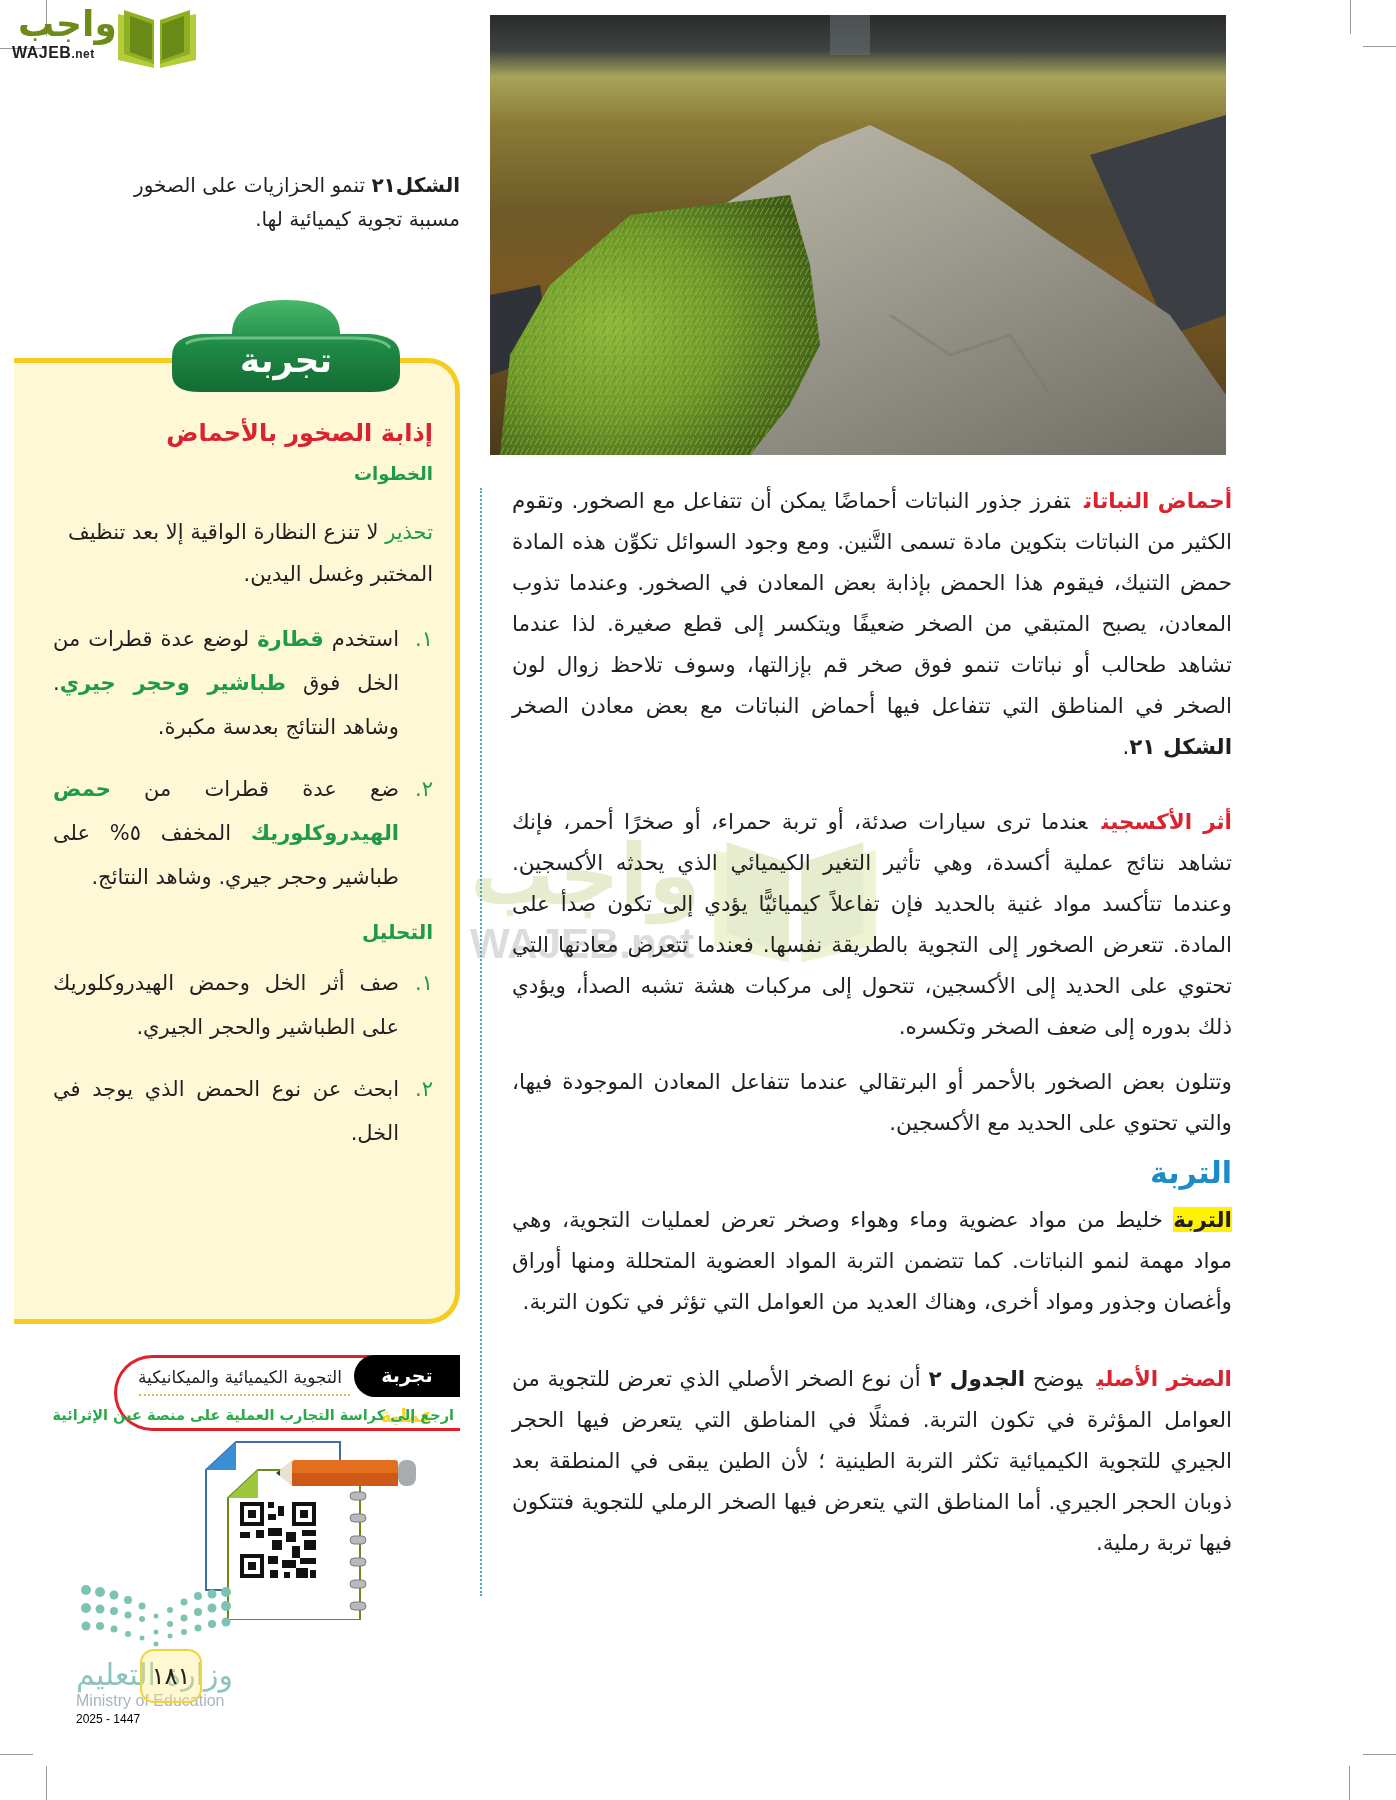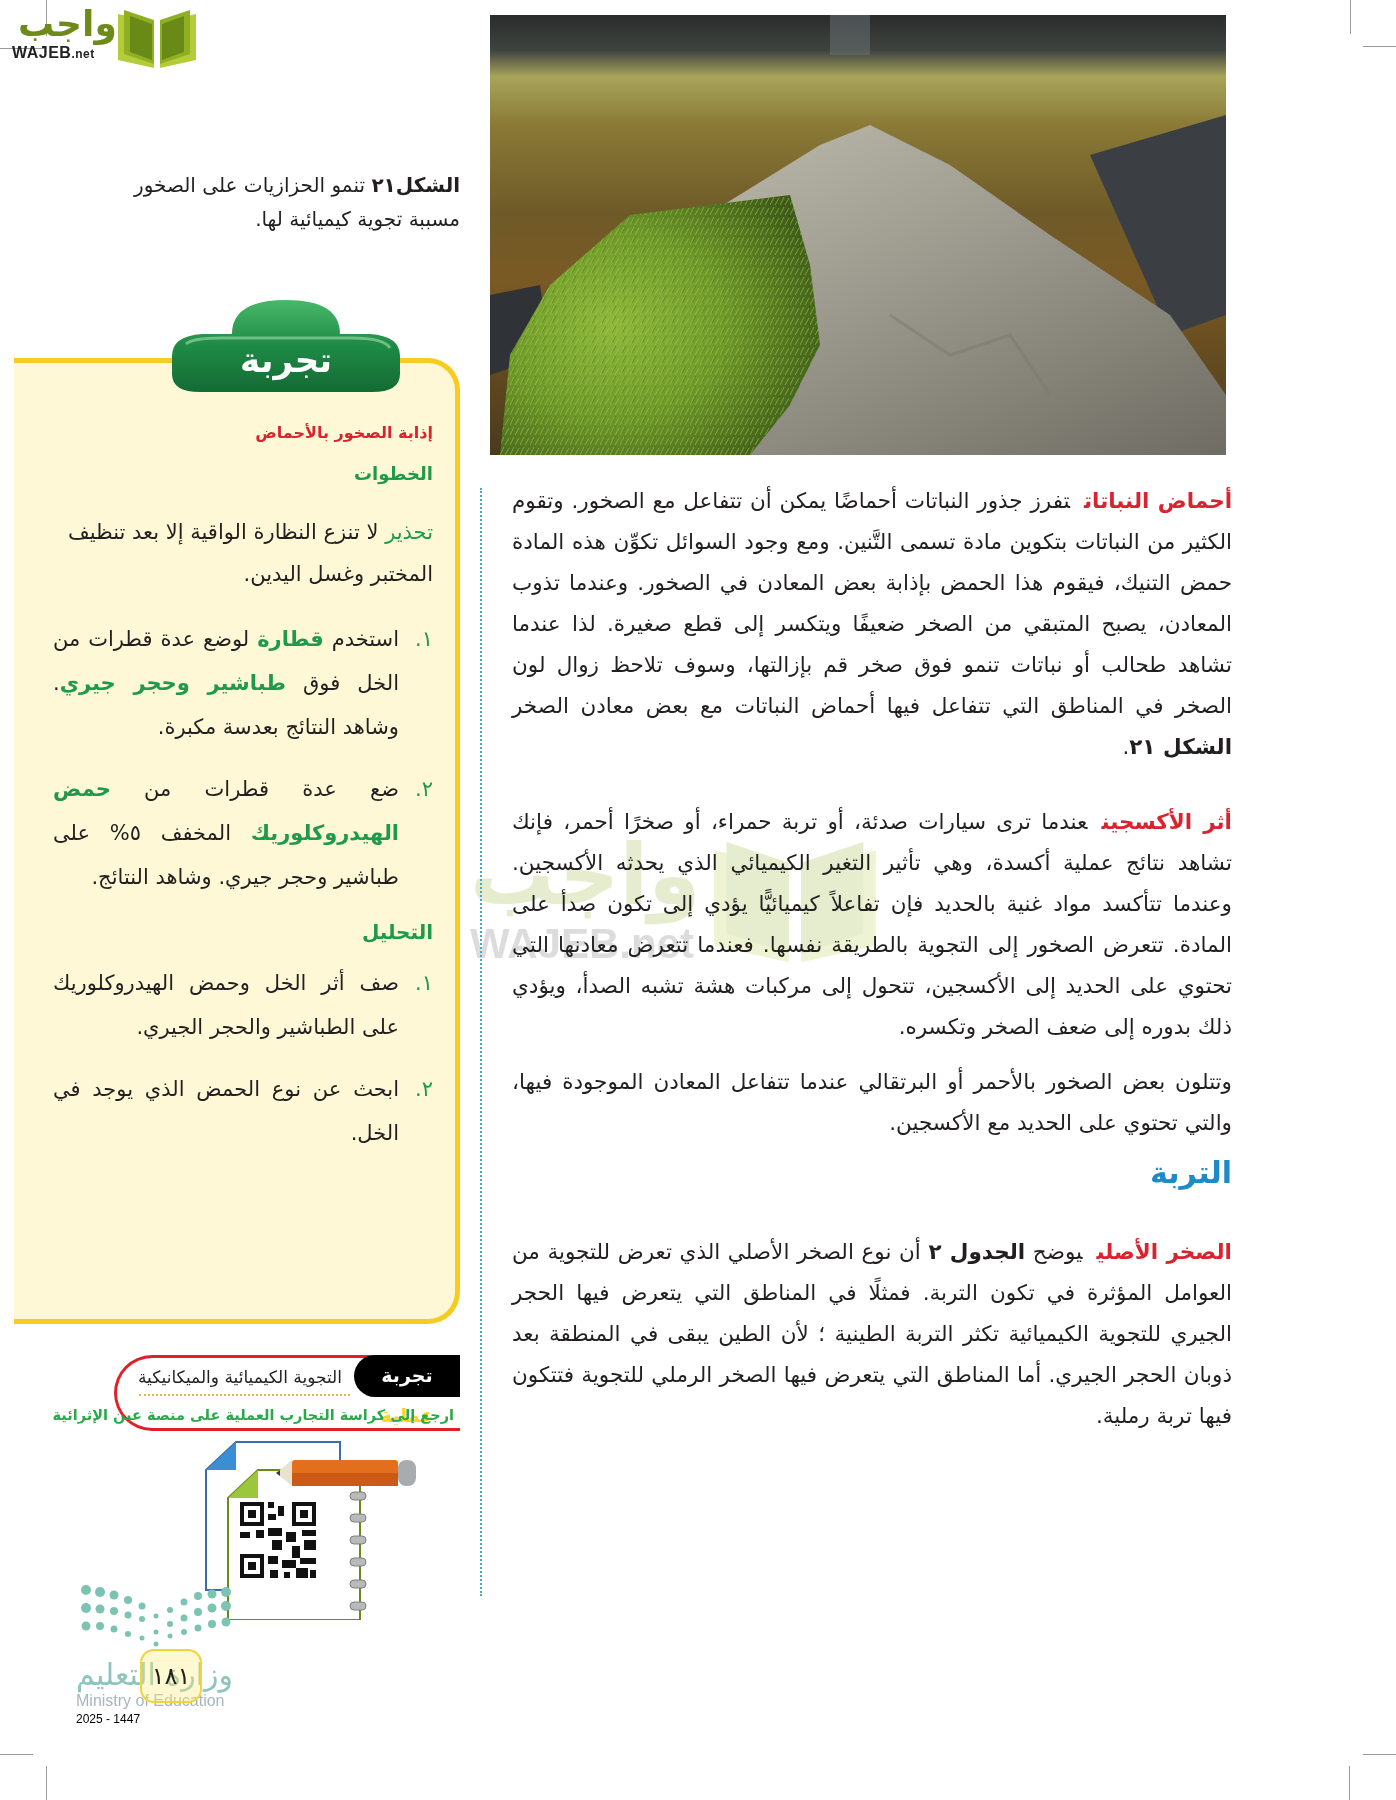--- a/index.html
+++ b/index.html
@@ -20,21 +20,21 @@
     .caption { position: absolute; left: 120px; top: 168px; width: 340px; font-size: 20px; line-height: 34px; text-align: right; }
     .caption b { font-weight: bold; }
 
     
     .photo { position: absolute; left: 490px; top: 15px; width: 736px; height: 440px; overflow: hidden; }
 
     
     .exp-tab { position: absolute; left: 162px; top: 296px; width: 248px; height: 100px; z-index: 3; }
     .exp-box { position: absolute; left: 14px; top: 358px; width: 446px; height: 966px; background: #fef8d6; border: 5px solid #f6cc20; border-left: none; border-radius: 0 32px 32px 0; z-index: 2; }
     .exp-box .inner { position: absolute; right: 22px; top: 54px; width: 380px; }
-    .exp-title { color: #d9232e; font-weight: bold; font-size: 16px; line-height: 32px; }
+    .exp-title { color: #d9232e; font-weight: bold; font-size: 24px; line-height: 32px; }
     .exp-sub { color: #1f9a4a; font-weight: bold; font-size: 18px; line-height: 30px; margin-top: 10px; }
     .warn { font-size: 21px; line-height: 42px; margin-top: 22px; }
     .warn .kw { color: #1f9a4a; }
     .steps { list-style: none; margin-top: 22px; }
     .steps li { position: relative; padding-right: 34px; font-size: 21px; line-height: 44px; margin-bottom: 18px; text-align: justify; }
     .steps li .num { position: absolute; right: 0; top: 0; color: #1f9a4a; }
     .steps li .kw { color: #1f9a4a; font-weight: bold; }
     .exp-sub2 { color: #1f9a4a; font-weight: bold; font-size: 20px; line-height: 30px; margin-top: 6px; margin-bottom: 14px; }
 
     
@@ -307,16 +307,19 @@
 
 <div class="main">
   <p class="para p1">
     <span class="head">أحماض النباتات</span><span>تفرز جذور النباتات أحماضًا يمكن أن تتفاعل مع الصخور. وتقوم الكثير من النباتات بتكوين مادة تسمى التَّنين. ومع وجود السوائل تكوِّن هذه المادة حمض التنيك، فيقوم هذا الحمض بإذابة بعض المعادن في الصخور. وعندما تذوب المعادن، يصبح المتبقي من الصخر ضعيفًا ويتكسر إلى قطع صغيرة. لذا عندما تشاهد طحالب أو نباتات تنمو فوق صخر قم بإزالتها، وسوف تلاحظ زوال لون الصخر في المناطق التي تتفاعل فيها أحماض النباتات مع بعض معادن الصخر</span> <b>الشكل ٢١</b><span>.</span>
   </p>
   <p class="para p2">
     <span class="head">أثر الأكسجين</span><span>عندما ترى سيارات صدئة، أو تربة حمراء، أو صخرًا أحمر، فإنك تشاهد نتائج عملية أكسدة، وهي تأثير التغير الكيميائي الذي يحدثه الأكسجين. وعندما تتأكسد مواد غنية بالحديد فإن تفاعلاً كيميائيًّا يؤدي إلى تكون صدأ على المادة. تتعرض الصخور إلى التجوية بالطريقة نفسها. فعندما تتعرض معادنها التي تحتوي على الحديد إلى الأكسجين، تتحول إلى مركبات هشة تشبه الصدأ، ويؤدي ذلك بدوره إلى ضعف الصخر وتكسره.</span>
   </p>
   <p class="para p3">وتتلون بعض الصخور بالأحمر أو البرتقالي عندما تتفاعل المعادن الموجودة فيها، والتي تحتوي على الحديد مع الأكسجين.</p>
   <h2 class="sec-title">التربة</h2>
+  <p class="para p4">
+    <span class="hl">التربة</span> <span>خليط من مواد عضوية وماء وهواء وصخر تعرض لعمليات التجوية، وهي مواد مهمة لنمو النباتات. كما تتضمن التربة المواد العضوية المتحللة ومنها أوراق وأغصان وجذور ومواد أخرى، وهناك العديد من العوامل التي تؤثر في تكون التربة.</span>
+  </p>
   <p class="para p5">
     <span class="head">الصخر الأصلي</span><span>يوضح </span><b>الجدول ٢</b><span> أن نوع الصخر الأصلي الذي تعرض للتجوية من العوامل المؤثرة في تكون التربة. فمثلًا في المناطق التي يتعرض فيها الحجر الجيري للتجوية الكيميائية تكثر التربة الطينية ؛ لأن الطين يبقى في المنطقة بعد ذوبان الحجر الجيري. أما المناطق التي يتعرض فيها الصخر الرملي للتجوية فتتكون فيها تربة رملية.</span>
   </p>
 </div>
 
 </body></html>

